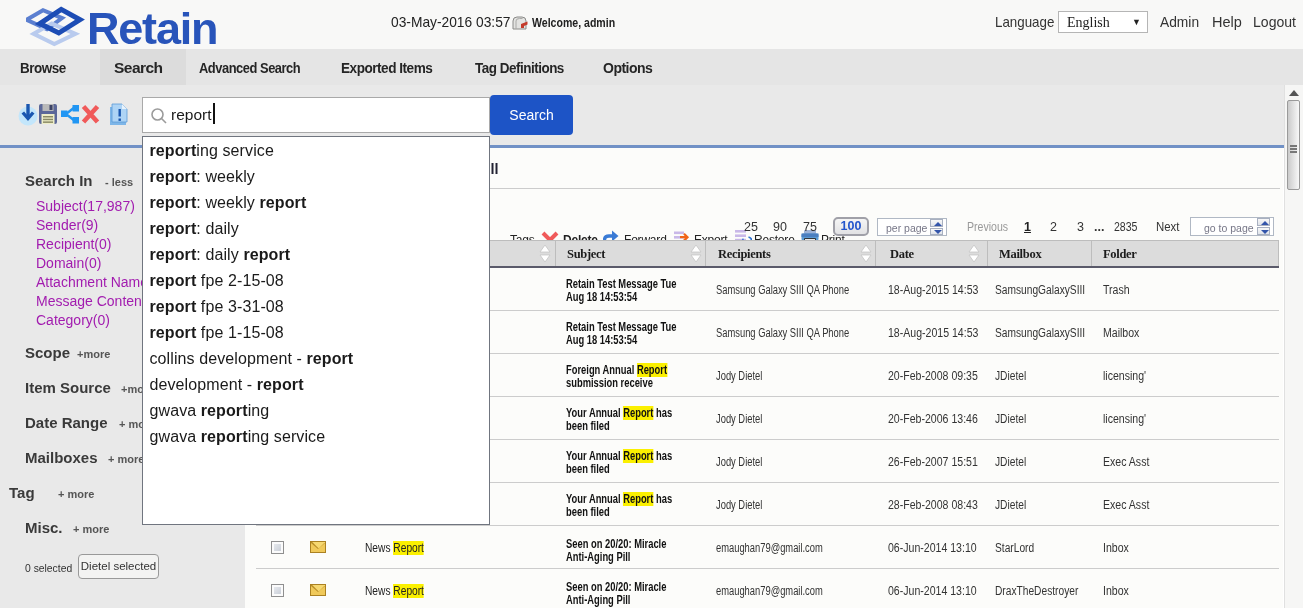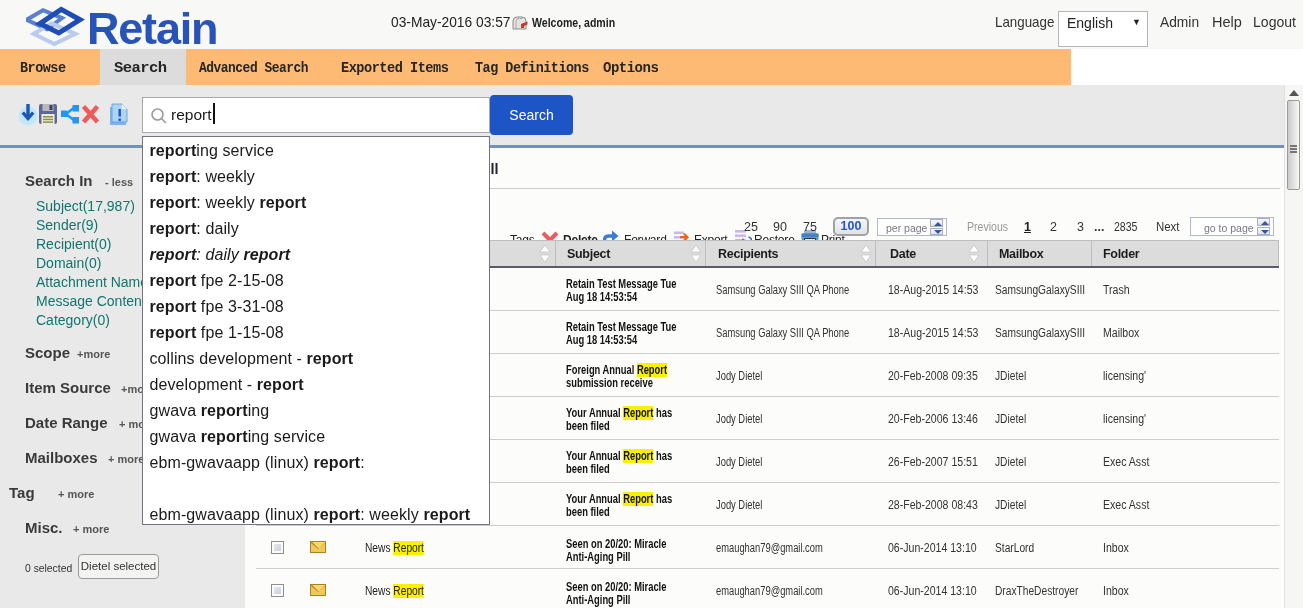--- a/index.html
+++ b/index.html
@@ -1,43 +1,43 @@
 <!DOCTYPE html>
 <html><head>
 <meta charset="utf-8">
 <style>
 * { margin:0; padding:0; box-sizing:border-box; }
 html,body { width:1303px; height:608px; overflow:hidden; }
 body { font-family:"Liberation Sans", sans-serif; position:relative; background:#fff; }
 .abs { position:absolute; }
 
 #hdr { left:0; top:0; width:1303px; height:49px; background:#f8f8f7; }
-#tabs { left:0; top:49px; width:1071px; height:36px; background:#fdba74;font-family:Liberation Mono, monospace; }
+#tabs { left:0; top:49px; width:1303px; height:36px; background:#e5e5e5; }
 .tab { position:absolute; top:11px; font-size:14px; font-weight:bold; color:#252525; letter-spacing:-0.5px; transform-origin:left top; }
 #tabactive { left:100px; top:0; width:86px; height:36px; background:#dcdcdc; }
 
 #tstrip { left:0; top:85px; width:1303px; height:61px; background:#e9e9e9; }
 #blueline { left:0; top:145px; width:1288px; height:3px; background:#7191c6; }
 
 #sidebar { left:0; top:148px; width:245px; height:460px; background:#e9e9e9; }
 .sbh { position:absolute; font-size:15px; font-weight:bold; color:#3a3a3a; }
 .sbmore { position:absolute; font-size:11px; font-weight:bold; color:#555; }
-.sbitem { position:absolute; left:36px; font-size:14px; color:#0f766e; }
+.sbitem { position:absolute; left:36px; font-size:14px; color:#a21caf; }
 
 #content { left:245px; top:148px; width:1038px; height:460px; background:#fcfcfa; }
 
 #sinput { left:142px; top:97px; width:348px; height:36px; background:#fff; border:1px solid #a9a9a9; }
 #sbtn { left:490px; top:95px; width:83px; height:40px; background:#1d54c6; border-radius:4px; color:#fff; font-size:14px; text-align:center; line-height:40px; }
 
 #dd { left:142px; top:136px; width:348px; height:389px; background:#fff; border:1px solid #70757f; z-index:50; }
 .ddi { position:absolute; left:6.5px; font-size:16px; color:#1a1a1a; letter-spacing:0.1px; white-space:nowrap; }
 
 .th { position:absolute; top:0; height:27px; background:#dcdcdc; border:1px solid #bdbdbd; border-right:none; }
 .thlast { border-right:1px solid #bdbdbd; }
-.thtxt { position:absolute; top:7px; font-size:12.5px; font-weight:bold; color:#1c1c1c; letter-spacing:-0.3px; }
+.thtxt { position:absolute; top:7px; font-size:12.5px; font-weight:bold; color:#1c1c1c; letter-spacing:-0.3px;font-family:Liberation Serif, serif; }
 .row { position:absolute; left:11px; width:1023px; height:43px; border-bottom:1px solid #ccc; }
 .subj { position:absolute; left:321px; font-size:12px; font-weight:bold; color:#111; line-height:13px; transform:scaleX(0.78); transform-origin:left top; white-space:nowrap; }
 .rcpt { position:absolute; left:471px; font-size:12px; color:#333; transform:scaleX(0.78); transform-origin:left top; white-space:nowrap; }
 .dt   { position:absolute; left:643px; font-size:12px; color:#333; transform:scaleX(0.88); transform-origin:left top; white-space:nowrap; }
 .mb   { position:absolute; left:750px; font-size:12px; color:#333; transform:scaleX(0.85); transform-origin:left top; white-space:nowrap; }
 .fld  { position:absolute; left:858px; font-size:12px; color:#333; transform:scaleX(0.88); transform-origin:left top; white-space:nowrap; }
 .hl { background:#fbf000; }
 .cbx { position:absolute; left:26px; width:13px; height:13px; border:1px solid #8f8f8f; background:linear-gradient(135deg,#eef0f3,#c2c8d2); box-shadow:inset 0 0 0 2px #fbfbfb; }
 .env { position:absolute; left:65px; width:16px; height:12px; background:#f0c95a; border:1px solid #ab8122; overflow:hidden; }
 .env:before { content:""; position:absolute; left:-1.5px; top:0px; width:0; height:0; border-left:8.5px solid transparent; border-right:8.5px solid transparent; border-top:7.5px solid #b88c26; }
@@ -75,21 +75,21 @@
 </svg>
 </div>
 <svg class="abs" style="left:512px;top:16px;" width="18" height="14" viewBox="0 0 18 14">
   <path d="M1 13 L1 5 Q1 1 5 1 L10 1 Q14 1 14 5 L14 13 Z" fill="#e3e3e1" stroke="#8a8a88" stroke-width="1"></path>
   <path d="M4 13 L4 5 Q4 2.5 7.5 2.5 L10.5 2.5" fill="none" stroke="#aaaaa8" stroke-width="1"></path>
   <path d="M9 8 L15.5 5.5 L15.5 8.5 L12 10 L12 12 L9 12 Z" fill="#c43a2a"></path>
 </svg>
 <span class="abs" style="left:391px;top:14px;font-size:14.5px;color:#222;transform:scaleX(0.95);transform-origin:left top;">03-May-2016 03:57</span>
 <span class="abs" style="left:532px;top:16px;font-size:12px;font-weight:bold;color:#222;transform:scaleX(0.88);transform-origin:left top;white-space:nowrap;">Welcome, admin</span>
 <span class="abs" style="left:995px;top:14px;font-size:14.5px;color:#333;transform:scaleX(0.92);transform-origin:left top;">Language</span>
-<div class="abs" style="left:1058px;top:11px;width:90px;height:36px;background:#fff;border:1px solid #b5b5b5;">
+<div class="abs" style="left:1058px;top:11px;width:90px;height:22px;background:#fff;border:1px solid #b5b5b5;font-family:Liberation Serif, serif;">
   <span style="position:absolute;left:8px;top:3px;font-size:14px;color:#222;">English</span>
   <span style="position:absolute;right:6px;top:5px;font-size:9px;color:#222;">▼</span>
 </div>
 <span class="abs" style="left:1160px;top:14px;font-size:14.5px;color:#333;transform:scaleX(0.95);transform-origin:left top;">Admin</span>
 <span class="abs" style="left:1212px;top:14px;font-size:14.5px;color:#333;">Help</span>
 <span class="abs" style="left:1253px;top:14px;font-size:14.5px;color:#333;transform:scaleX(0.97);transform-origin:left top;">Logout</span>
 
 <div class="abs" id="ticons" style="left:18px;top:102px;width:120px;height:26px;">
 <svg width="120" height="26" viewBox="0 0 120 26">
 
@@ -330,23 +330,21 @@
     <div style="position:absolute;left:2px;top:47px;width:7px;height:1.5px;background:#777;"></div>
     <div style="position:absolute;left:2px;top:50px;width:7px;height:1.5px;background:#777;"></div>
   </div>
 </div>
 
 <div class="abs" id="dd">
   <span class="ddi" style="top:5px;"><b>report</b>ing service</span>
   <span class="ddi" style="top:31px;"><b>report</b>: weekly</span>
   <span class="ddi" style="top:57px;"><b>report</b>: weekly <b>report</b></span>
   <span class="ddi" style="top:83px;"><b>report</b>: daily</span>
-  <span class="ddi" style="top:109px;font-style:italic;"><b>report</b>: daily <b>report</b></span>
+  <span class="ddi" style="top:109px;"><b>report</b>: daily <b>report</b></span>
   <span class="ddi" style="top:135px;"><b>report</b> fpe 2-15-08</span>
   <span class="ddi" style="top:161px;"><b>report</b> fpe 3-31-08</span>
   <span class="ddi" style="top:187px;"><b>report</b> fpe 1-15-08</span>
   <span class="ddi" style="top:213px;">collins development - <b>report</b></span>
   <span class="ddi" style="top:239px;">development - <b>report</b></span>
   <span class="ddi" style="top:265px;">gwava <b>report</b>ing</span>
   <span class="ddi" style="top:291px;">gwava <b>report</b>ing service</span>
-  <span class="ddi" style="top:317px;">ebm-gwavaapp (linux) <b>report</b>:</span>
-  <span class="ddi" style="top:369px;">ebm-gwavaapp (linux) <b>report</b>: weekly <b>report</b></span>
 </div>
 
 </body></html>

